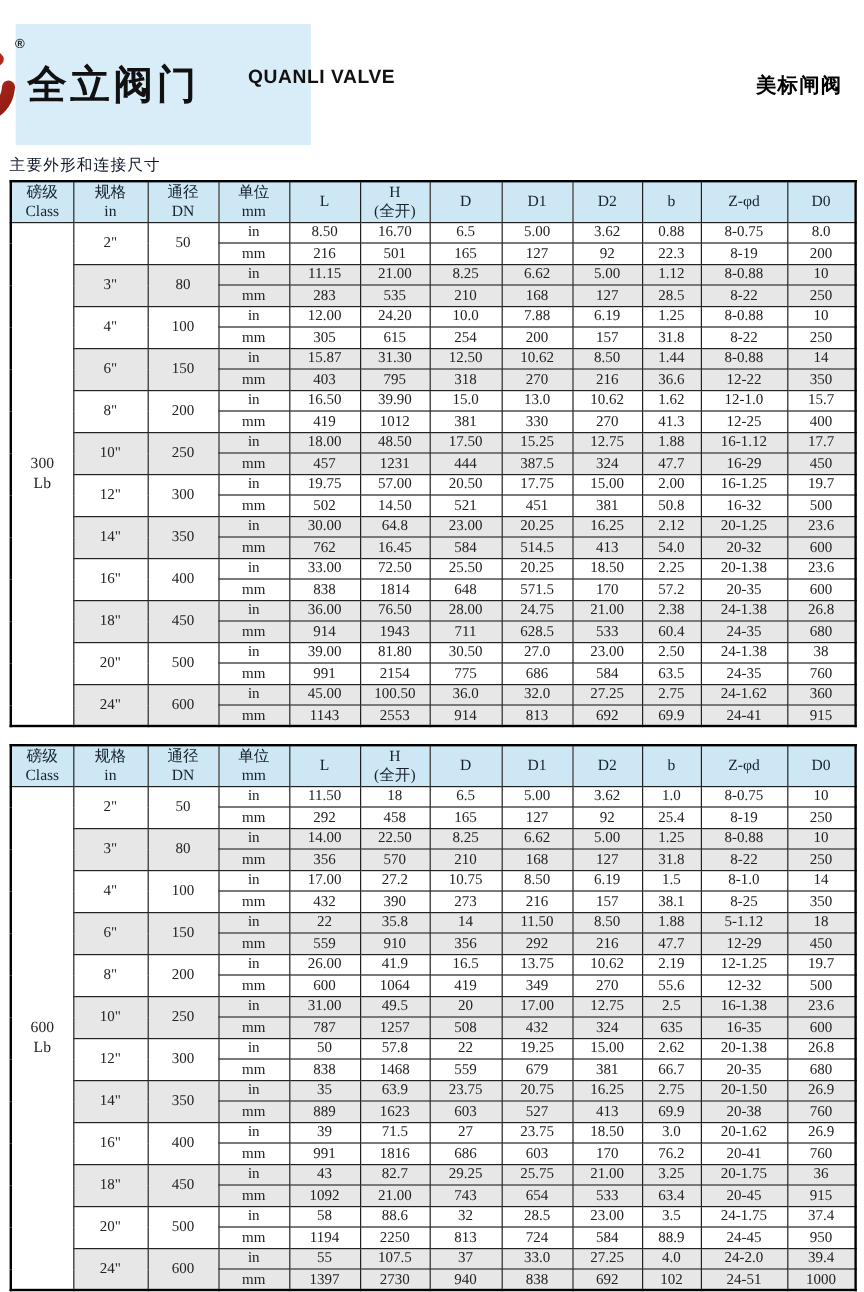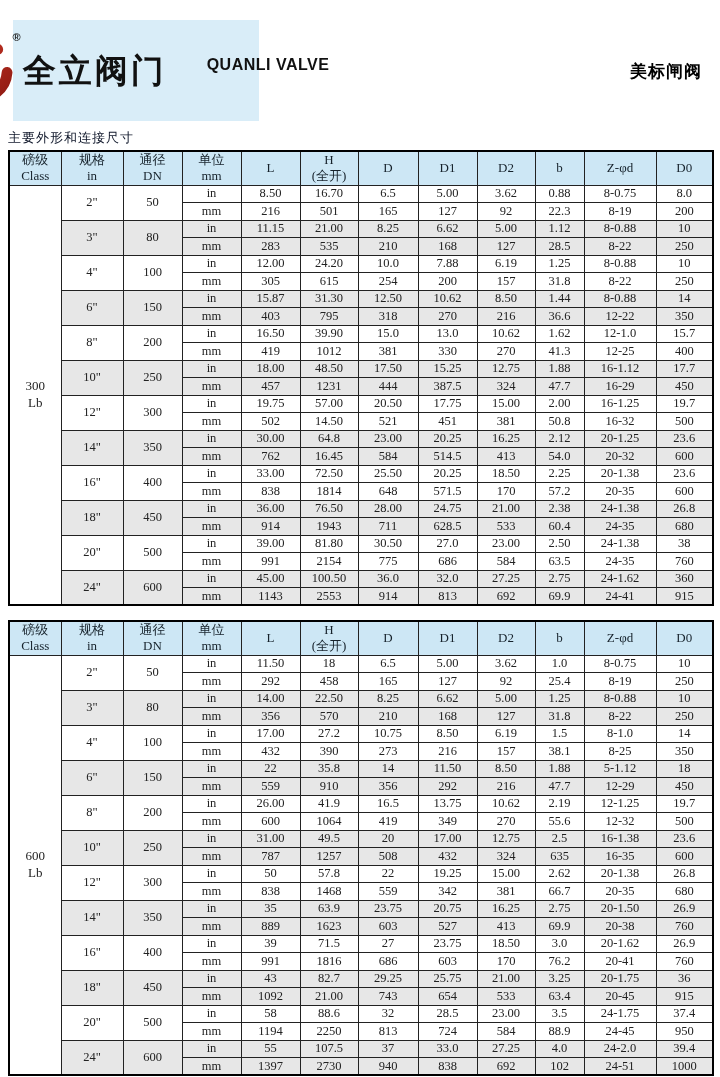--- a/index.html
+++ b/index.html
@@ -610,21 +610,21 @@
         <td>15.00</td>
         <td>2.62</td>
         <td>20-1.38</td>
         <td>26.8</td>
       </tr>
       <tr>
         <td>mm</td>
         <td>838</td>
         <td>1468</td>
         <td>559</td>
-        <td>342</td>
+        <td>679</td>
         <td>381</td>
         <td>66.7</td>
         <td>20-35</td>
         <td>680</td>
       </tr>
       <tr class="alt">
         <td rowspan="2">14"</td>
         <td rowspan="2">350</td>
         <td>in</td>
         <td>35</td>

